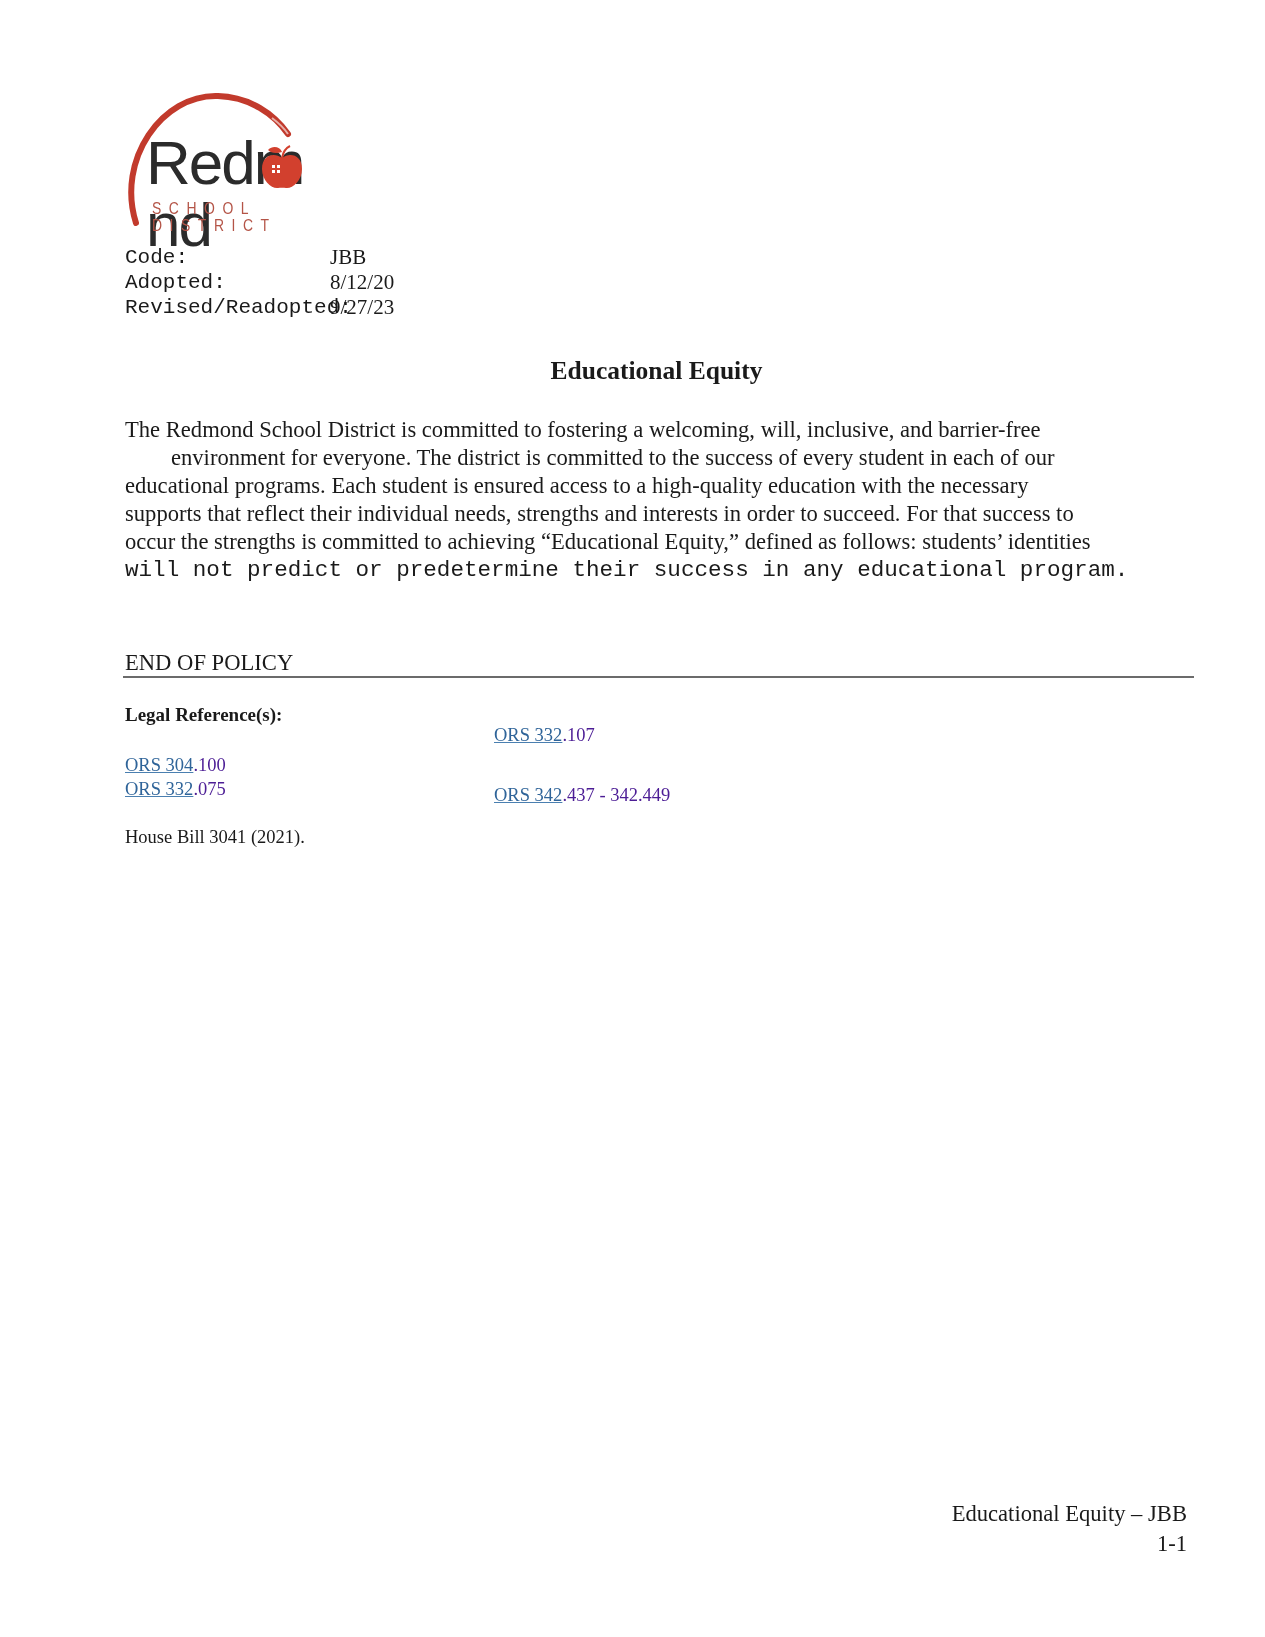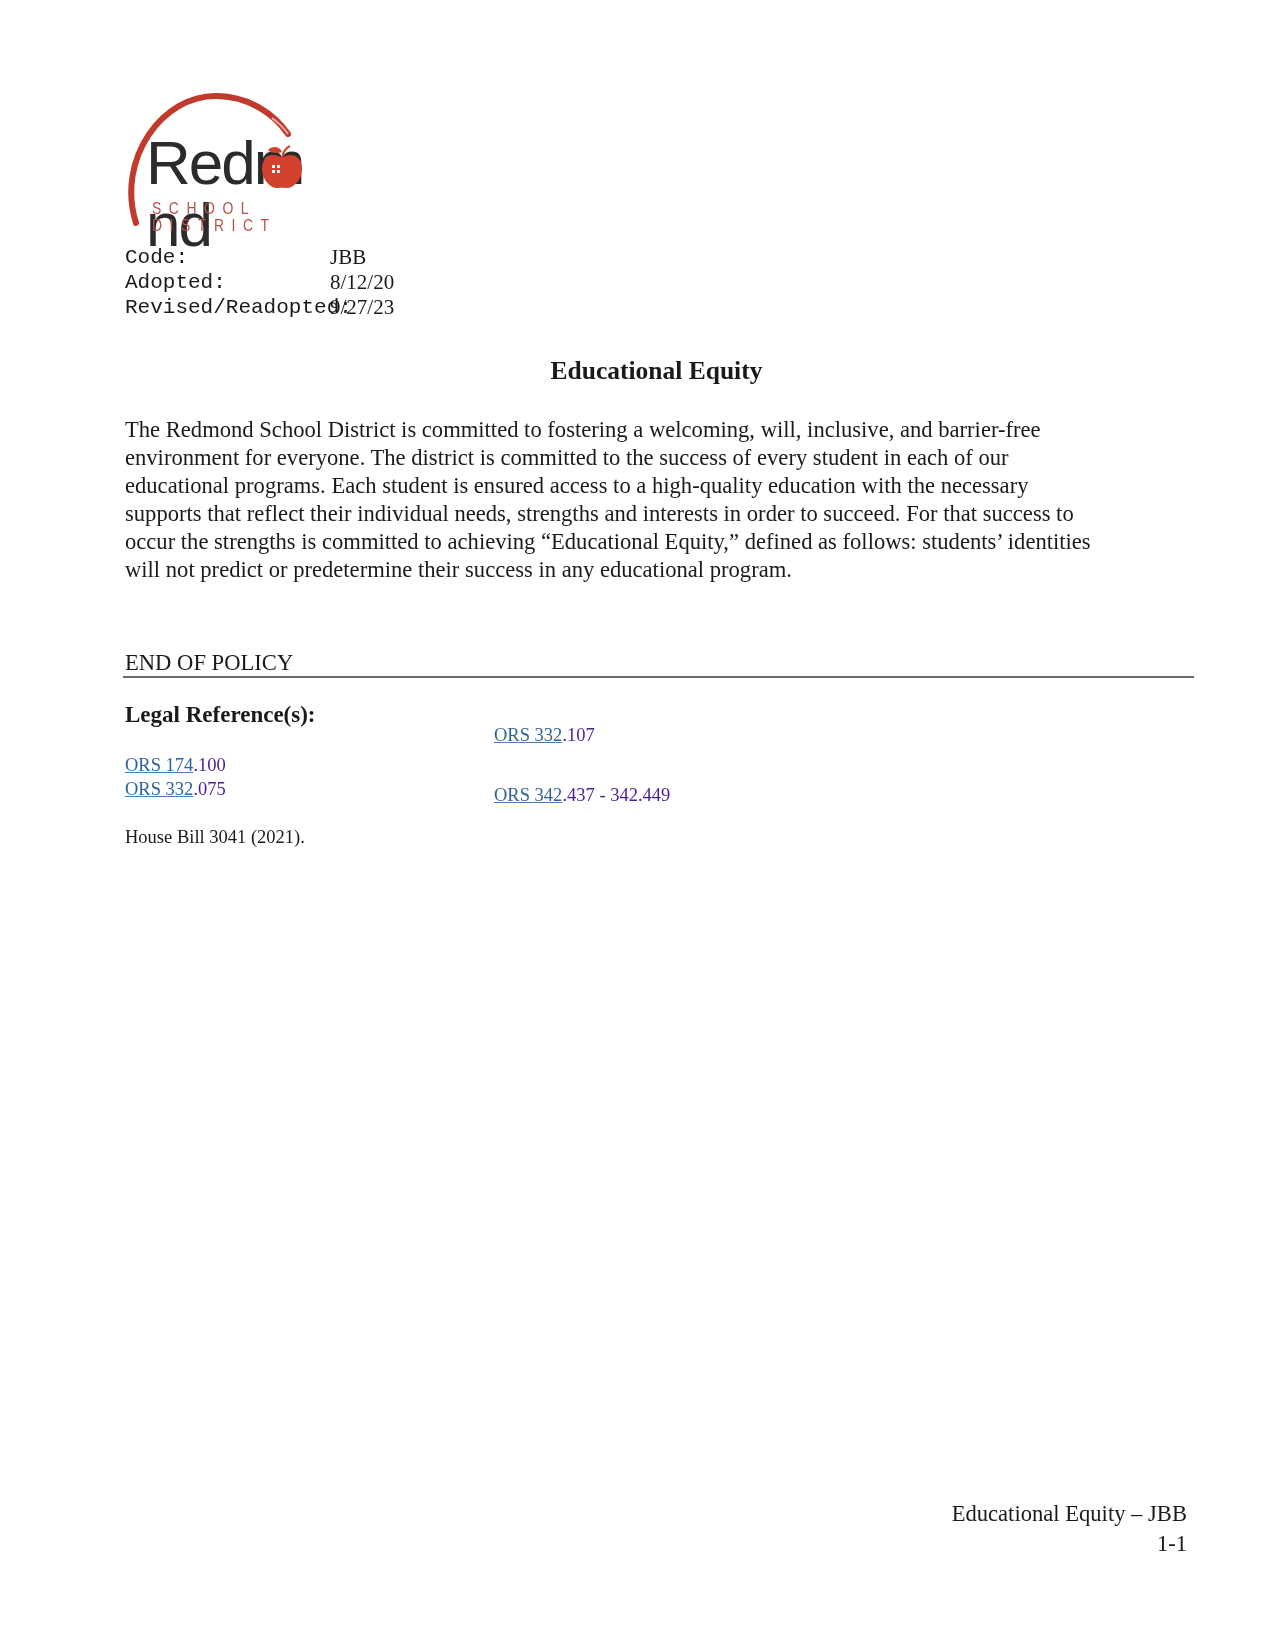--- a/index.html
+++ b/index.html
@@ -22,21 +22,21 @@
   .meta-value { position: absolute; left: 205px; }
 
   .title { position: absolute; left: 0; width: 1313px; text-align: center; top: 356px;
            font-weight: bold; font-size: 25.5px; line-height: 30px; }
 
   .para-line { position: absolute; left: 125px; font-size: 22.6px; line-height: 28px; white-space: nowrap; }
   .end { position: absolute; left: 125px; top: 617px; font-size: 22.6px; line-height: 28px; margin-top: 32px; }
 
   .rule { position: absolute; left: 123px; top: 676px; width: 1071px; height: 2px; background: #6b6b6b; }
 
-  .legal-h { position: absolute; left: 125px; top: 704px; font-weight: bold; font-size: 23px; line-height: 22px; font-family: Liberation Serif, serif; }
+  .legal-h { position: absolute; left: 125px; top: 704px; font-weight: bold; font-size: 19px; line-height: 22px; font-family: Liberation Serif, serif; }
   .ref { position: absolute; font-size: 18.5px; line-height: 22px; white-space: nowrap; }
   .ref a { color: #2f6499; text-decoration: underline; text-decoration-color: #4a7fb0; }
   .ref .suffix { color: #4c1d95; }
   .house { position: absolute; left: 125px; top: 826px; font-size: 18.5px; line-height: 22px; }
 
   .footer { position: absolute; right: 78px; top: 1499px; text-align: right; font-size: 22.6px; line-height: 30px; }
 </style>
 </head>
 <body>
 
@@ -70,35 +70,35 @@
 </div>
 <div class="meta-row" style="top:295px;">
   <span class="meta-label">Revised/Readopted:</span>
   <span class="meta-value">9/27/23</span>
 </div>
 
 <div class="title">Educational Equity</div>
 
 <div>
   <div class="para-line" style="top:416px;">The Redmond School District is committed to fostering a welcoming, will, inclusive, and barrier-free</div>
-  <div class="para-line" style="top:444px;">environment for everyone. The district is committed to the success of every student in each of our</div>
+  <div class="para-line" style="top:444px;margin-left:46px;">environment for everyone. The district is committed to the success of every student in each of our</div>
   <div class="para-line" style="top:472px;">educational programs. Each student is ensured access to a high-quality education with the necessary</div>
   <div class="para-line" style="top:500px;">supports that reflect their individual needs, strengths and interests in order to succeed. For that success to</div>
   <div class="para-line" style="top:528px;">occur the strengths is committed to achieving “Educational Equity,” defined as follows: students’ identities</div>
-  <div class="para-line" style="top:556px;">will not predict or predetermine their success in any educational program.</div>
+  <div class="para-line" style="top:556px;font-family:Liberation Mono, monospace;">will not predict or predetermine their success in any educational program.</div>
 </div>
 
 <div class="end">END OF POLICY</div>
 
 <div class="rule"></div>
 
 <div class="legal-h">Legal Reference(s):</div>
 
 <div class="ref" style="left:125px; top:754px;">
-  <a href="#">ORS 174</a><span class="suffix">.100</span>
+  <a href="#">ORS 304</a><span class="suffix">.100</span>
 </div>
 <div class="ref" style="left:125px; top:778px;">
   <a href="#">ORS 332</a><span class="suffix">.075</span>
 </div>
 <div class="ref" style="left:494px; top:724px;">
   <a href="#">ORS 332</a><span class="suffix">.107</span>
 </div>
 <div class="ref" style="left:494px; top:778px;margin-top:6px;">
   <a href="#">ORS 342</a><span class="suffix">.437 - 342.449</span>
 </div>

